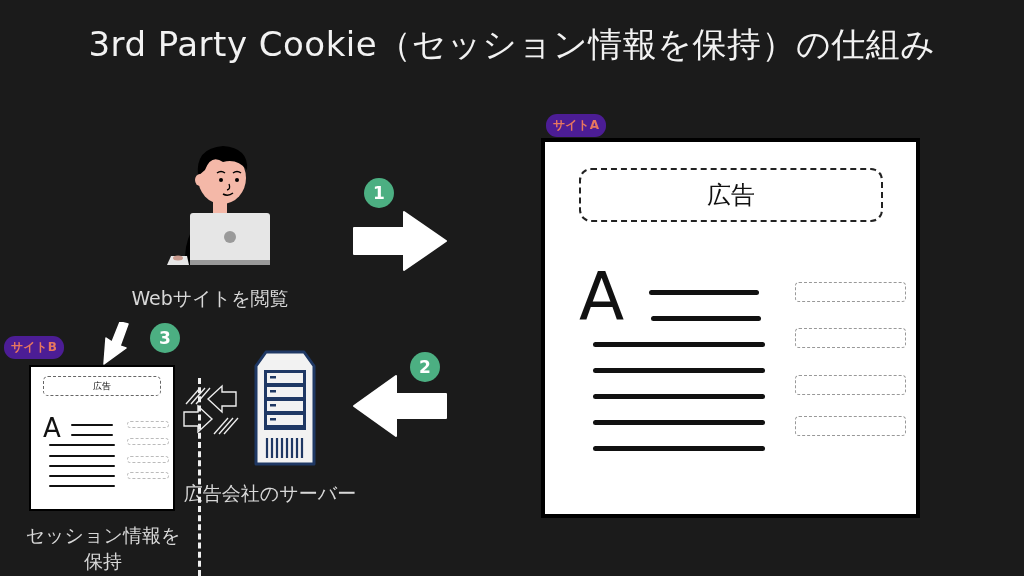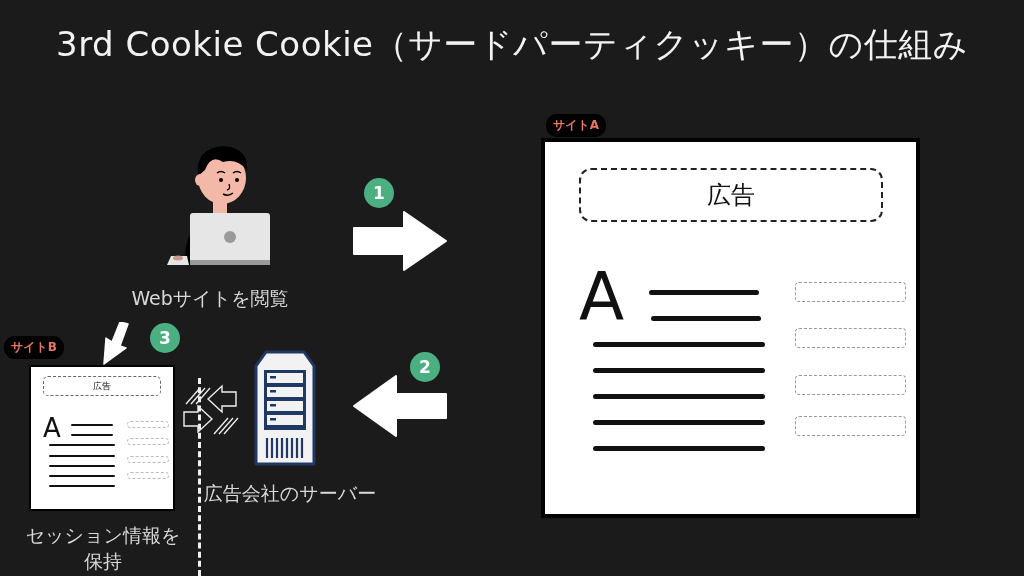--- a/index.html
+++ b/index.html
@@ -1,34 +1,34 @@
 <!DOCTYPE html>
 <html><head>
 <meta charset="utf-8">
 <style>
   html,body{margin:0;padding:0;}
   body{width:1024px;height:576px;background:#1b1b1b;position:relative;overflow:hidden;font-family:"DejaVu Sans","Liberation Sans",sans-serif;color:#e8e8e8;}
   .abs{position:absolute;}
   .title{left:0;top:22px;width:1024px;text-align:center;font-size:34px;color:#f2f2f2;letter-spacing:0.5px;}
   .badge-num{width:30px;height:30px;border-radius:50%;background:#4caf82;color:#fff;font-weight:bold;font-size:17px;display:flex;align-items:center;justify-content:center;}
-  .site-tag{background:#000000;border-radius:11px;color:#e8775f;font-weight:bold;font-size:12px;padding:3px 7px;}
+  .site-tag{background:#4c1d95;border-radius:11px;color:#e8775f;font-weight:bold;font-size:12px;padding:3px 7px;}
   .caption{font-size:19px;color:#d8d8d8;text-align:center;}
   .page{background:#fff;border:4px solid #000;box-sizing:border-box;}
   .pageB{background:#fff;border:2px solid #000;box-sizing:border-box;}
   .adbox{border:2px dashed #222;border-radius:12px;display:flex;align-items:center;justify-content:center;color:#111;box-sizing:border-box;}
   .adboxS{border:1px dashed #666;border-radius:5px;display:flex;align-items:center;justify-content:center;color:#111;box-sizing:border-box;font-size:9px;}
   .side-slot{border:1px dashed #999;border-radius:4px;box-sizing:border-box;}
   .line{background:#111;border-radius:3px;}
   .bigA{color:#111;font-family:"DejaVu Sans","Liberation Sans",sans-serif;}
   .vdash{width:0;border-left:3px dashed #f0f0f0;}
 </style>
 </head>
 <body>
 
-<div class="abs title">3rd Cookie Cookie（サードパーティクッキー）の仕組み</div>
+<div class="abs title">3rd Party Cookie（セッション情報を保持）の仕組み</div>
 
 <div class="abs" style="left:165px;top:140px;width:110px;height:130px;">
   <svg width="110" height="130" viewBox="0 0 110 130">
 
     <path d="M20 125 Q18 80 55 72 Q88 78 92 125 Z" fill="#000"></path>
 
     <rect x="48" y="58" width="14" height="16" fill="#f4b8a8"></rect>
 
     <ellipse cx="57" cy="38" rx="24" ry="26" fill="#f4b8a8"></ellipse>
 
@@ -97,21 +97,21 @@
     <line x1="13" y1="88" x2="13" y2="108"></line>
       <line x1="18" y1="88" x2="18" y2="108"></line>
     <line x1="23" y1="88" x2="23" y2="108"></line>
       <line x1="28" y1="88" x2="28" y2="108"></line>
     <line x1="33" y1="88" x2="33" y2="108"></line>
       <line x1="38" y1="88" x2="38" y2="108"></line>
     <line x1="43" y1="88" x2="43" y2="108"></line>
       <line x1="48" y1="88" x2="48" y2="108"></line>
   </g>
 </svg>
-<div class="abs caption" style="left:200px;top:484px;width:180px;line-height:18px;">
+<div class="abs caption" style="left:180px;top:484px;width:180px;line-height:18px;">
   <div>広告会社のサーバー</div>
 </div>
 
 <div class="abs vdash" style="left:198px;top:378px;height:198px;"></div>
 
 <svg class="abs" style="left:180px;top:380px;" width="62" height="58" viewBox="0 0 62 58">
   <g stroke="#eee" stroke-width="1.4" fill="none">
     <path d="M56 12 L56 26 L42 26 L42 32 L28 19 L42 6 L42 12 Z"></path>
     <path d="M4 32 L4 46 L18 46 L18 52 L32 39 L18 26 L18 32 Z"></path>
     <line x1="6" y1="24" x2="20" y2="8"></line>

